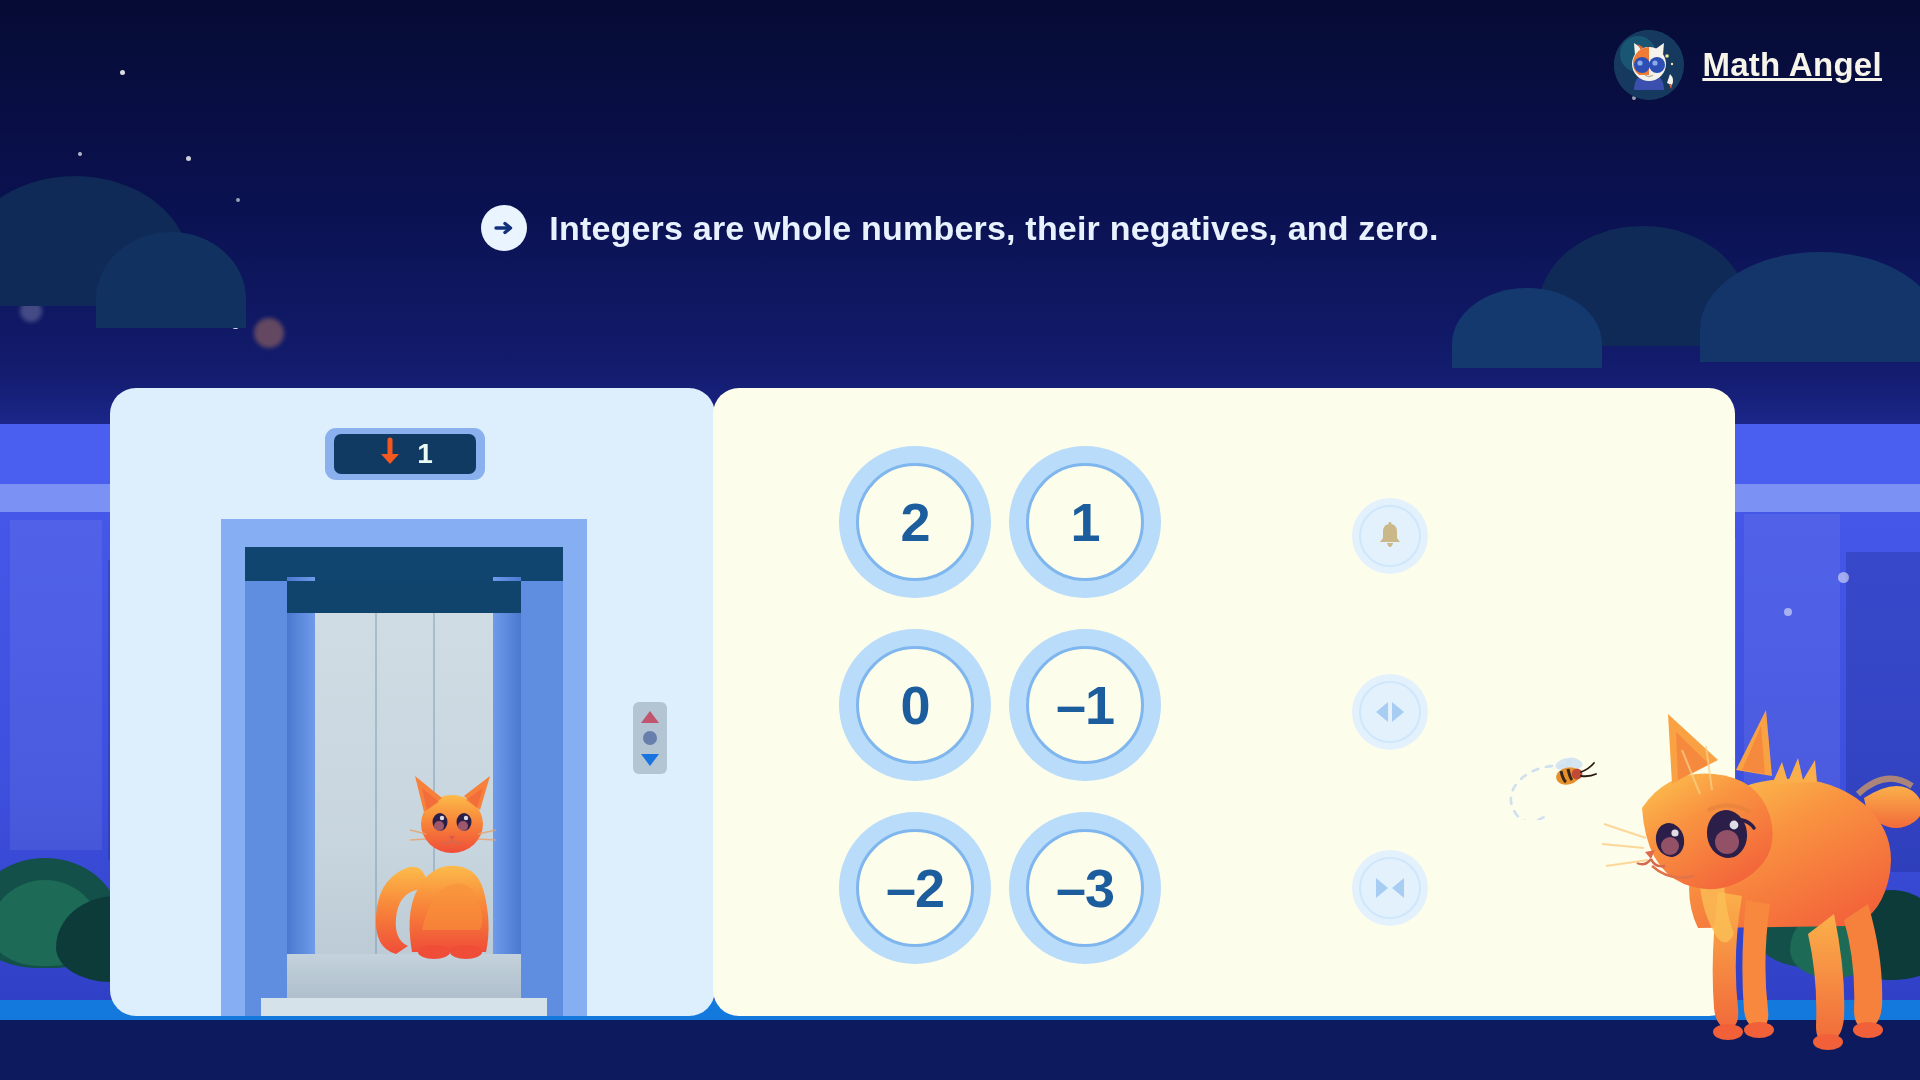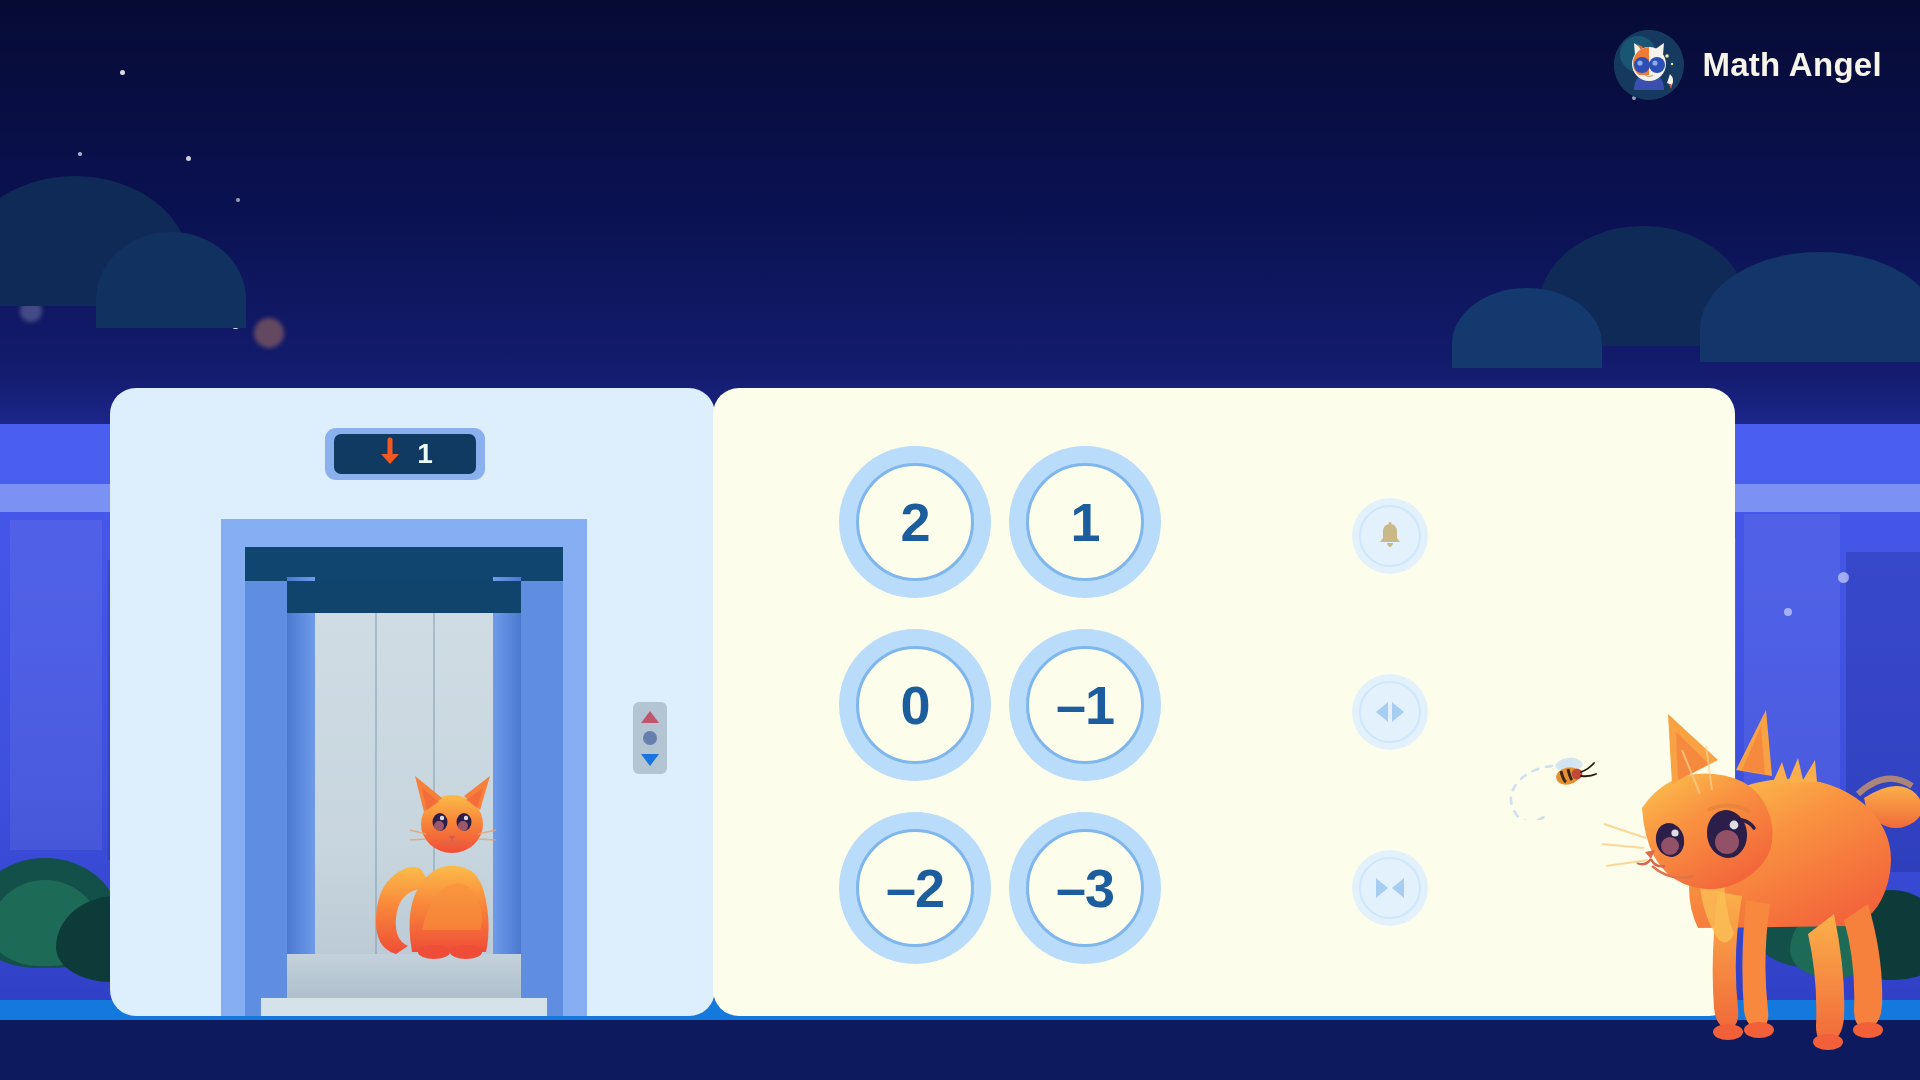--- a/index.html
+++ b/index.html
@@ -73,21 +73,21 @@
   
   #logo {
     position:absolute; right:38px; top:28px; height:74px;
     display:flex; align-items:center; gap:18px; z-index:8;
   }
   #logo-avatar {
     width:70px; height:70px; border-radius:50%; flex:none;
     background:radial-gradient(circle at 35% 30%,#1f7a8c 0%,#17395f 55%,#132b52 100%);
     position:relative; overflow:hidden;
   }
-  #logo-text { color:#f7f5ea; font-size:33px; font-weight:600; letter-spacing:0.3px; }
+  #logo-text { color:#f7f5ea; font-size:33px; font-weight:600; letter-spacing:0.3px;text-decoration:underline; }
 
   
   #left-card {
     position:absolute; left:110px; top:388px; width:605px; height:628px;
     background:#ddeefd; border-radius:26px; z-index:5;
   }
   #right-card {
     position:absolute; left:713px; top:388px; width:1022px; height:628px;
     background:#fdfdec; border-radius:26px; z-index:5;
   }
@@ -236,20 +236,29 @@
   <div class="bush dk" style="left:56px;top:896px;width:120px;height:86px"></div>
   <div class="bush" style="left:1752px;top:872px;width:130px;height:96px"></div>
   <div class="bush dk" style="left:1836px;top:890px;width:110px;height:90px"></div>
   <div class="bush lt" style="left:1790px;top:908px;width:86px;height:70px"></div>
 
   <div class="ground"></div>
 </div>
 
 <div id="header">
 
+  <div id="subtitle-row">
+    <span id="arrow-badge">
+      <svg width="28" height="28" viewBox="0 0 28 28">
+        <path d="M6 14 H19" stroke="#12307a" stroke-width="3.4" stroke-linecap="round" fill="none"></path>
+        <path d="M15 9.5 L20.5 14 L15 18.5" stroke="#12307a" stroke-width="3.4" stroke-linecap="round" stroke-linejoin="round" fill="none"></path>
+      </svg>
+    </span>
+    <span id="subtitle-text">Integers are whole numbers, their negatives, and zero.</span>
+  </div>
 </div>
 
 <div id="logo">
   <div id="logo-avatar">
     <svg width="70" height="70" viewBox="0 0 70 70">
       <circle cx="35" cy="35" r="35" fill="#16395f"></circle>
       <circle cx="24" cy="24" r="18" fill="#1d6f83" opacity=".55"></circle>
 
       <path d="M20 60 Q20 44 35 44 Q50 44 50 60 Z" fill="#3a4fae"></path>
       <circle cx="35" cy="34" r="17" fill="#f4f2ea"></circle>

